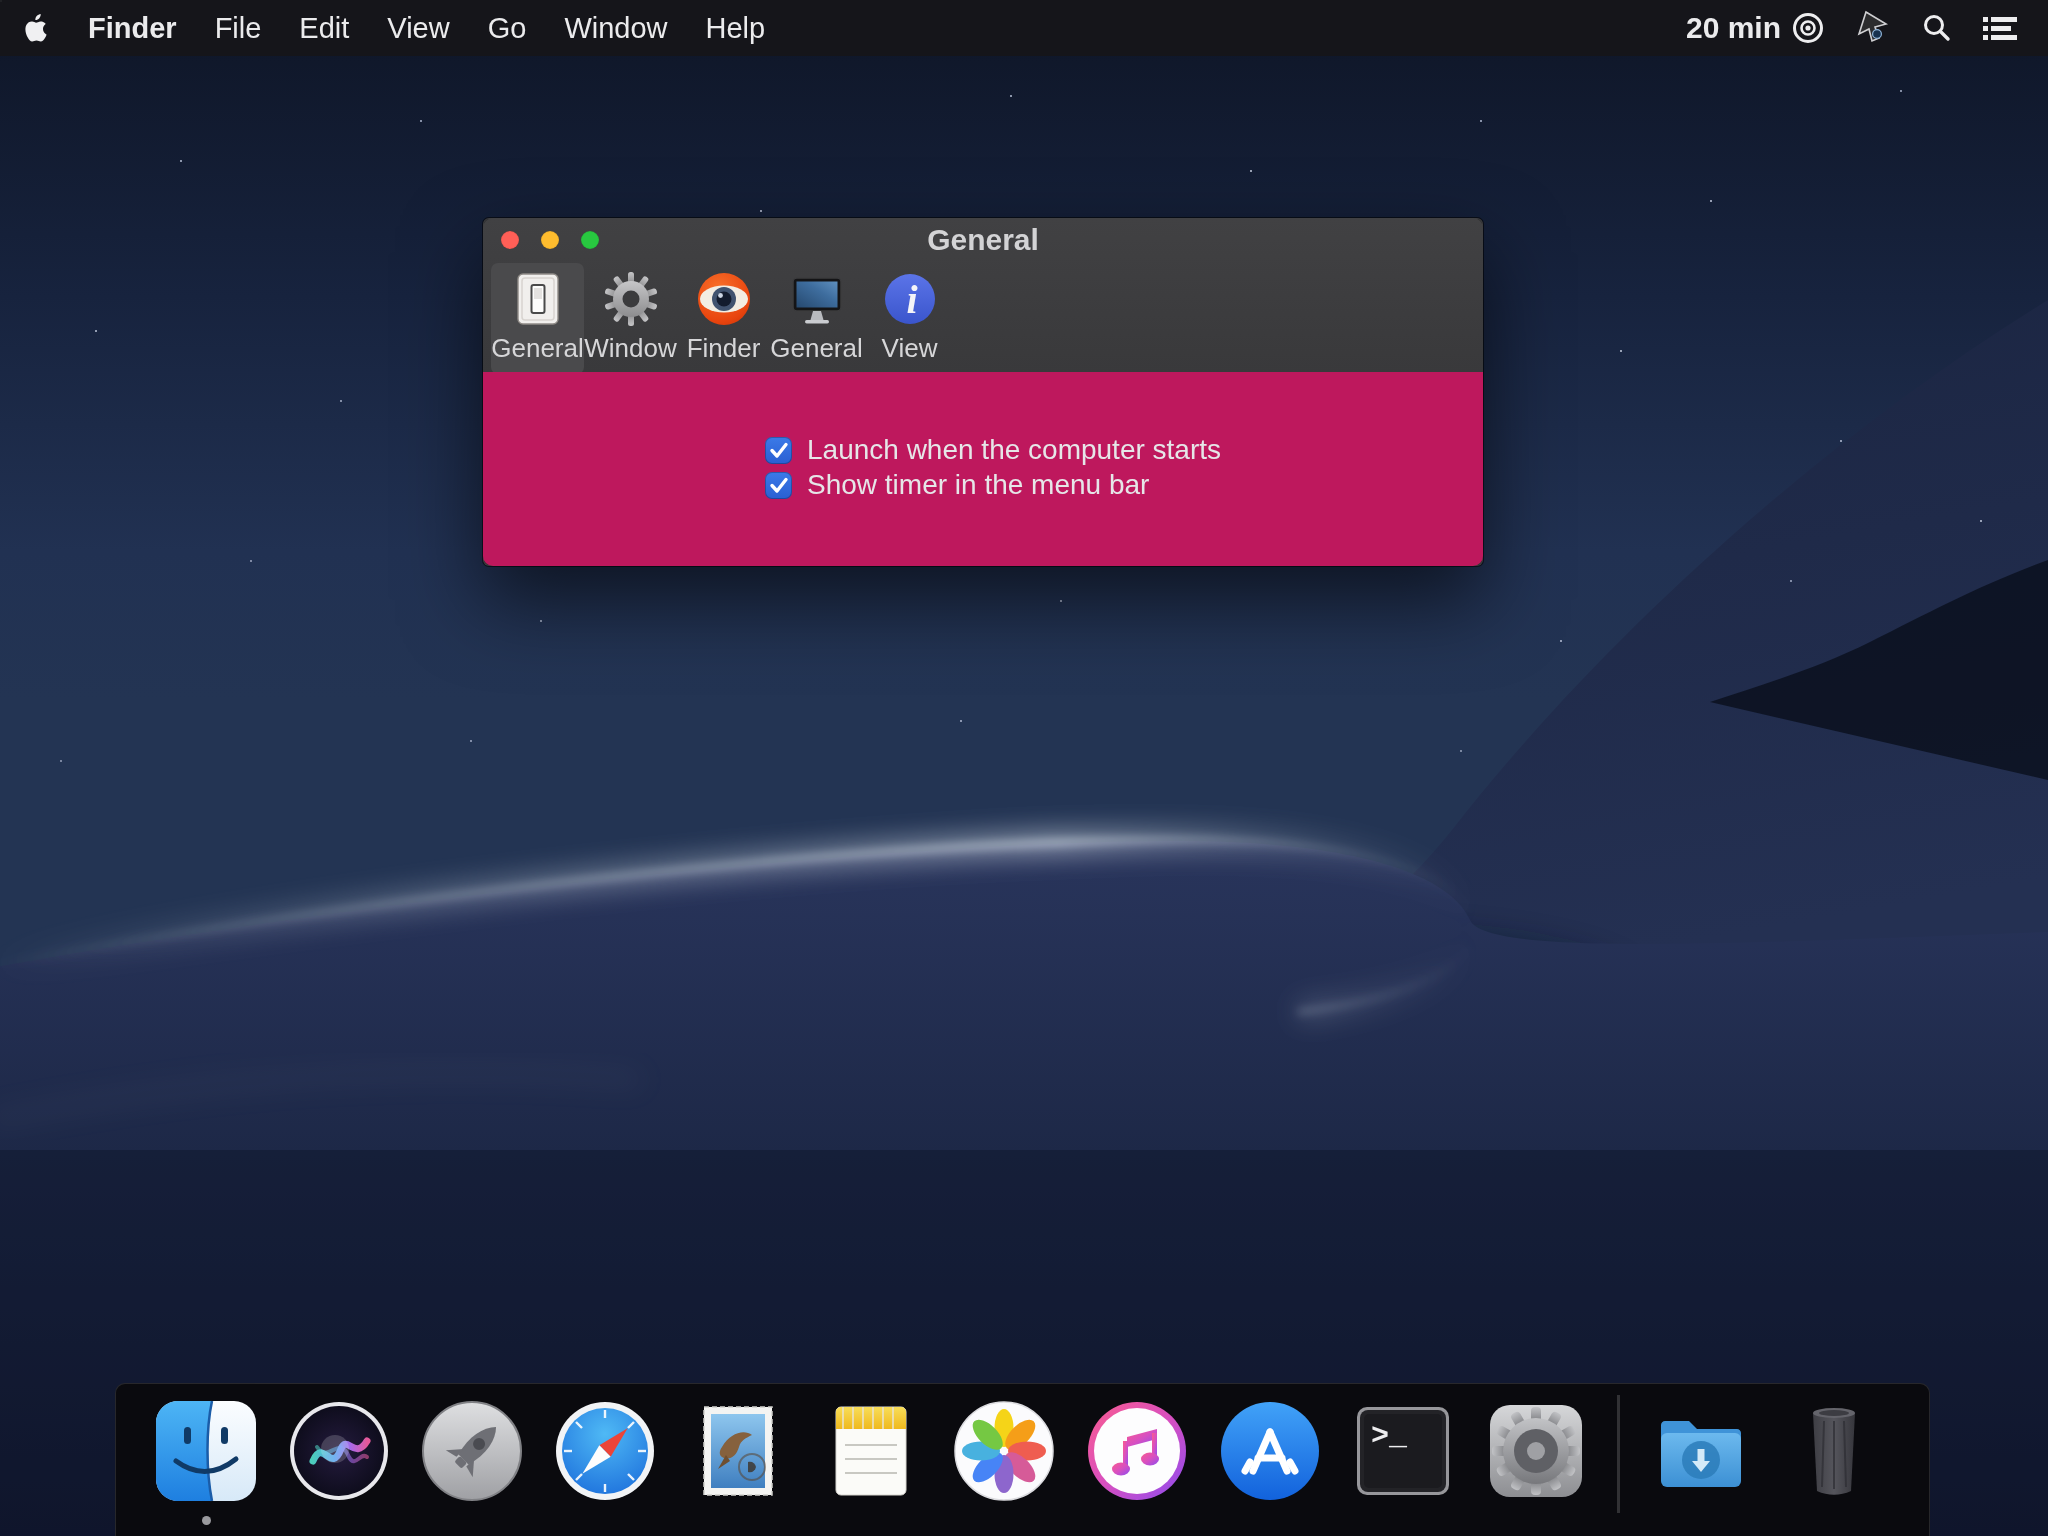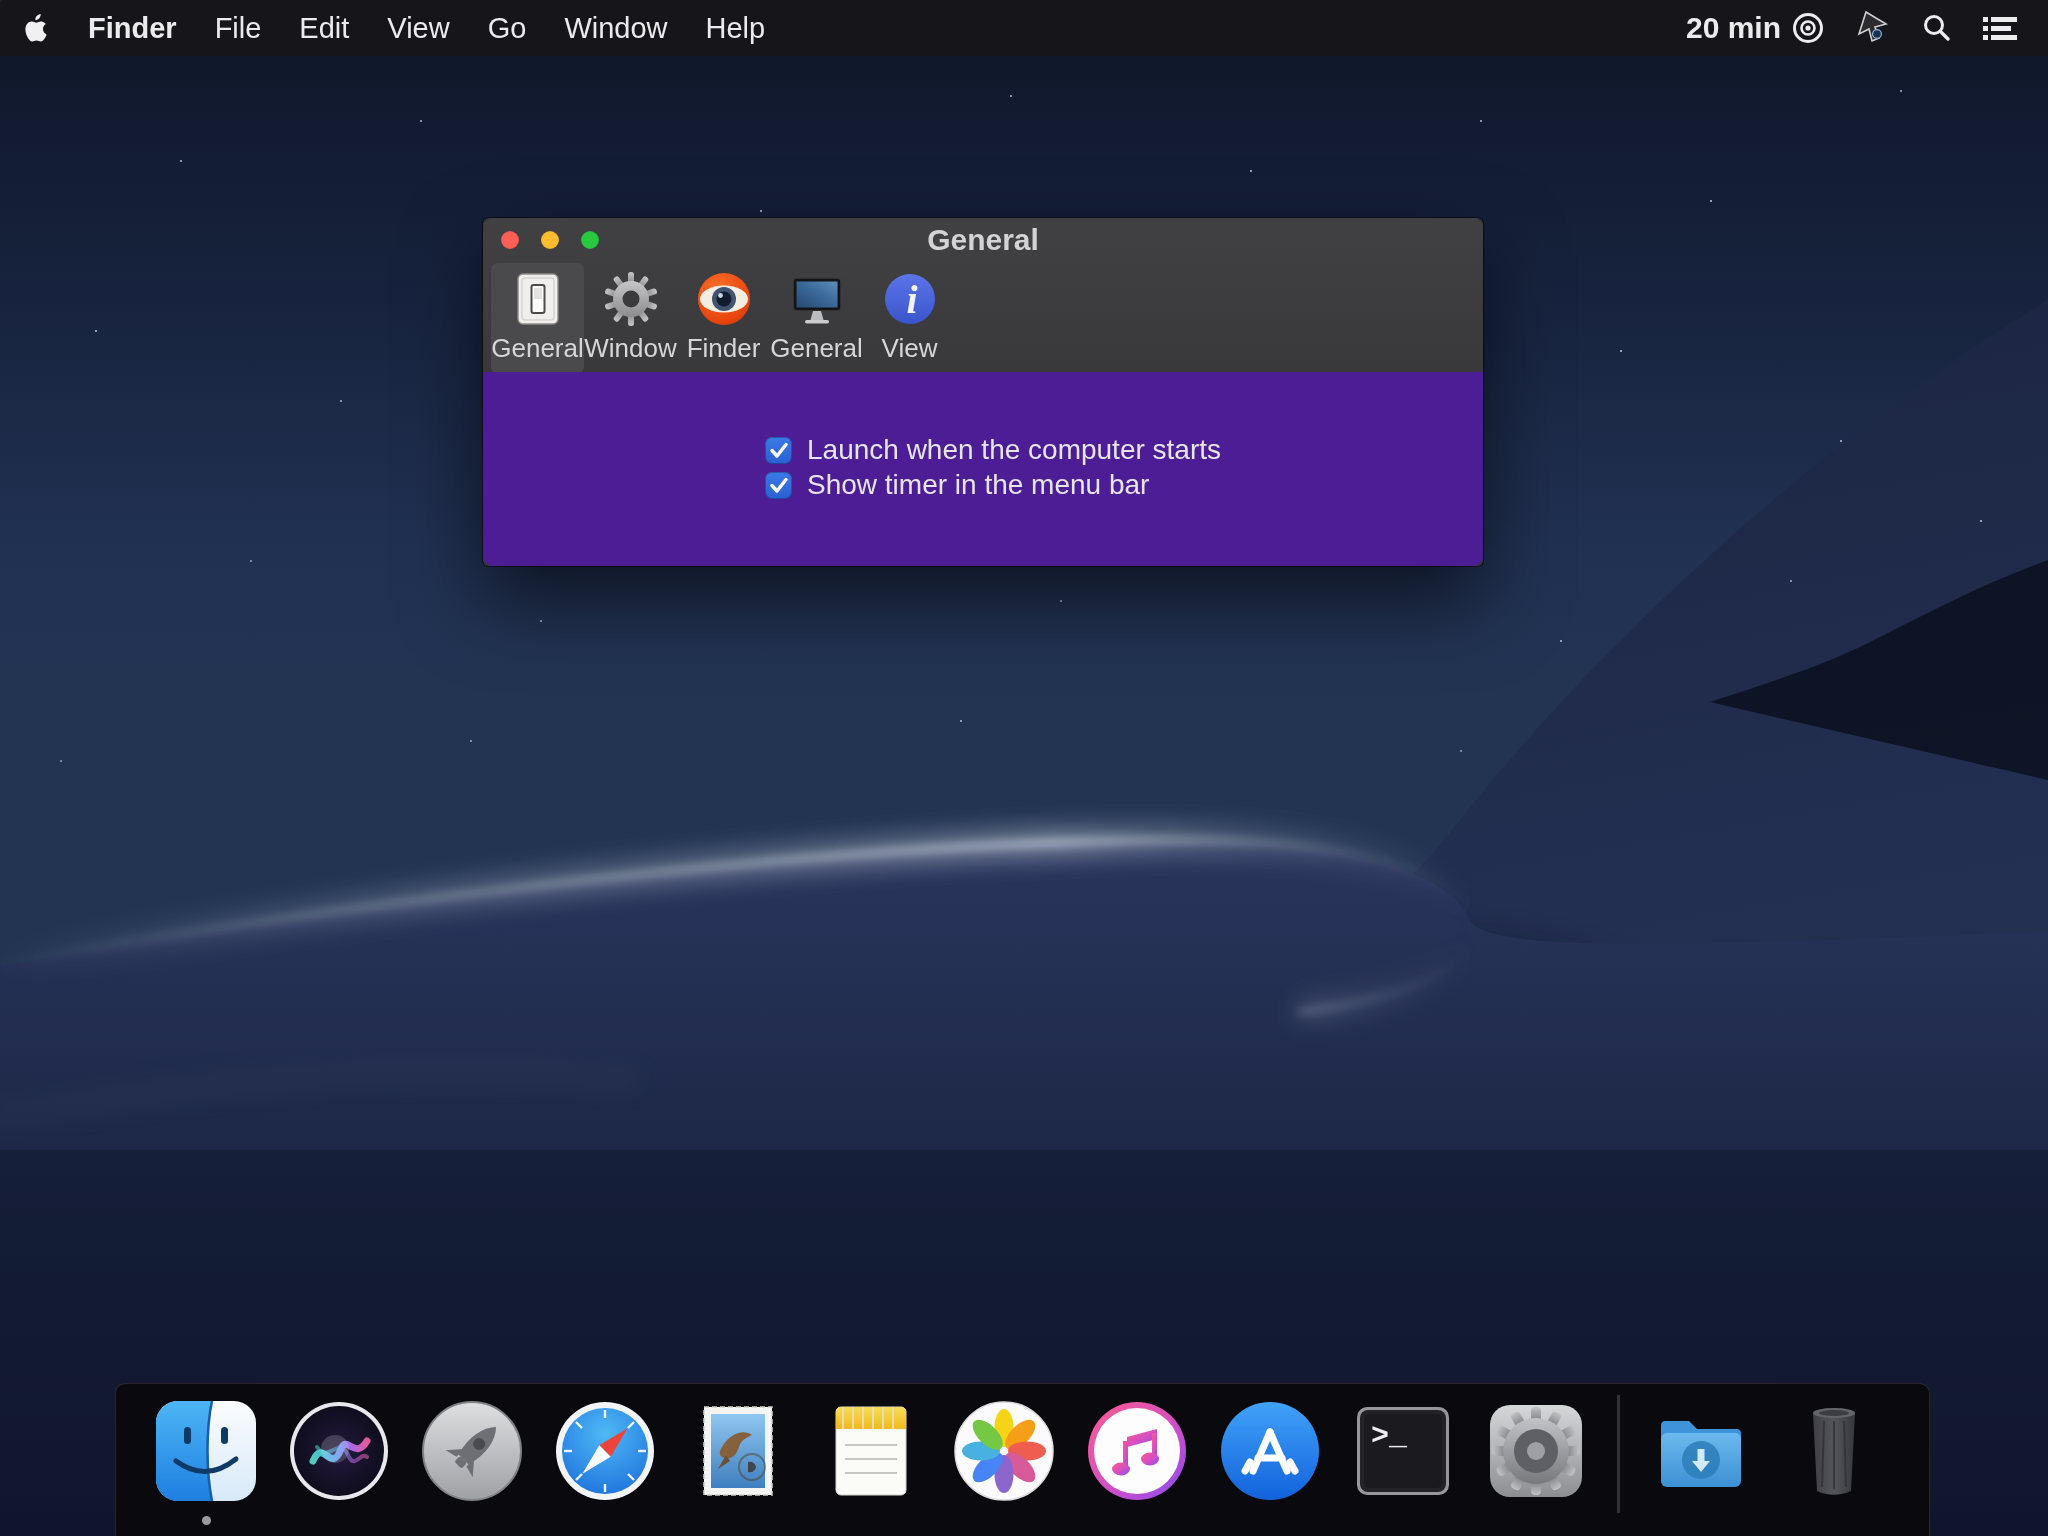--- a/index.html
+++ b/index.html
@@ -42,21 +42,21 @@
   .tl.green{background:#28c840;box-shadow:inset 0 0 1px rgba(0,0,0,.3);}
   .wtitle{flex:1;text-align:center;font-size:30px;font-weight:600;color:#d3d3d5;}
   .toolbar{display:flex;padding-left:8px;position:absolute;top:44px;left:0;right:0;bottom:0;}
   .tbtab{width:93px;display:flex;flex-direction:column;align-items:center;justify-content:flex-start;
     padding-top:7px;border-radius:7px;margin-top:1px;height:104px;}
   .tbtab.selected{background:#4a4a4c;}
   .tbtab .ticon{width:58px;height:58px;display:flex;align-items:center;justify-content:center;}
   .tbtab .tlabel{font-size:26px;color:#d6d6d8;margin-top:5px;}
   .chrome-divider{position:absolute;left:0;right:0;bottom:-1px;height:1px;background:#202022;}
   .content{position:absolute;top:154px;left:0;right:0;bottom:0;border-radius:0 0 10px 10px;
-    background:#4c1d95;}
+    background:#be185d;}
   .cbrow{position:absolute;left:282px;display:flex;align-items:center;}
   .cbrow.r1{top:62px;} .cbrow.r2{top:97px;}
   .checkbox{width:27px;height:27px;border-radius:7px;
     background:linear-gradient(#3b7ae8,#2a5fd2);box-shadow:inset 0 0 0 1px rgba(0,0,0,.25);
     display:flex;align-items:center;justify-content:center;}
   .cblabel{font-size:28px;color:#e6e6e8;margin-left:15px;}
 
   
   .dock{position:absolute;left:115px;bottom:0;width:1815px;height:153px;z-index:10;
     background:rgba(10,10,12,.93);border:1px solid rgba(255,255,255,.12);border-bottom:none;

